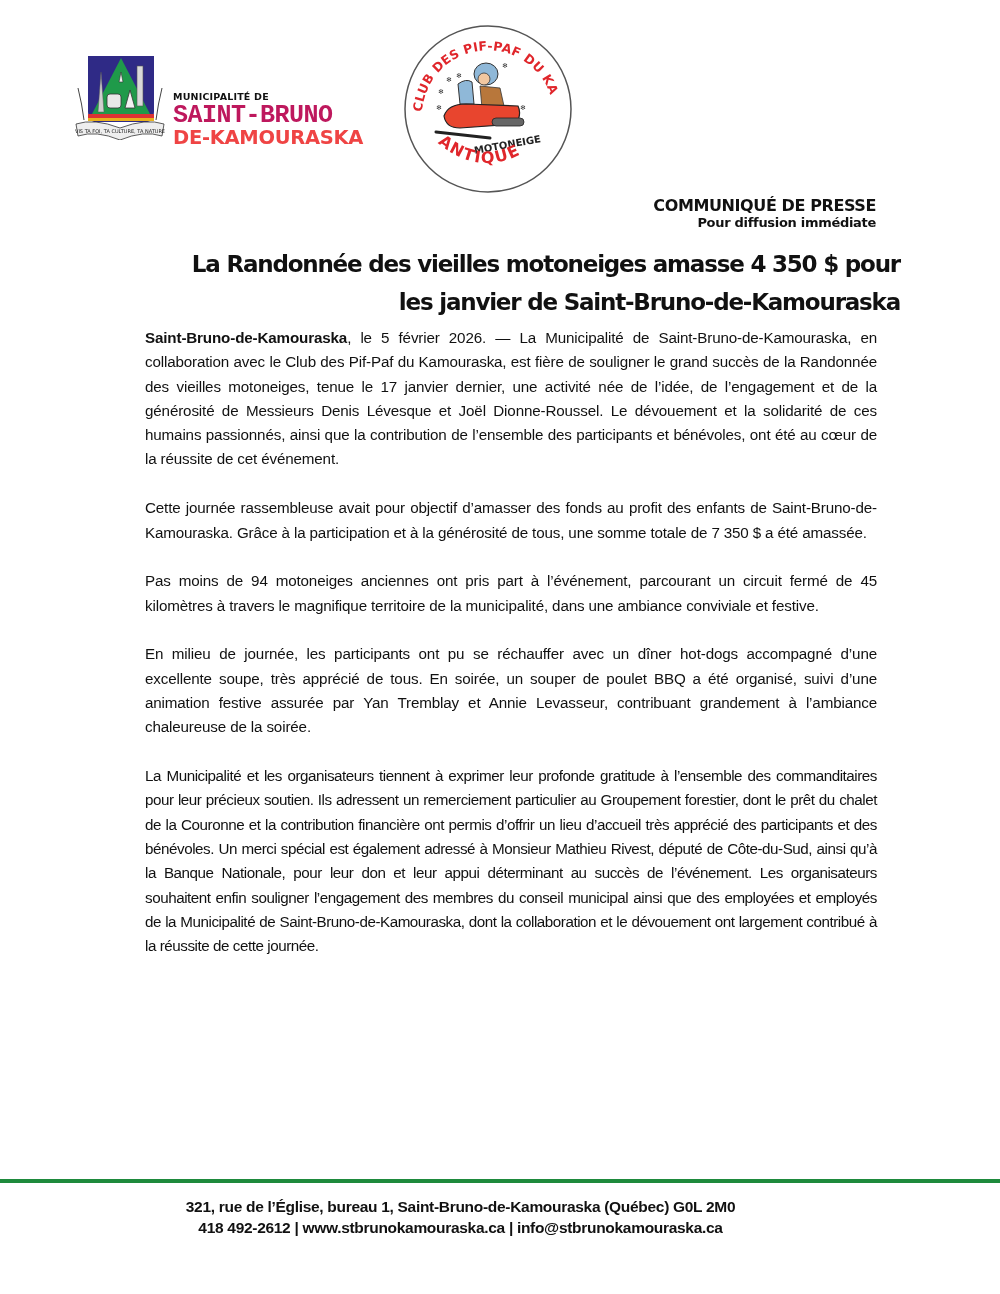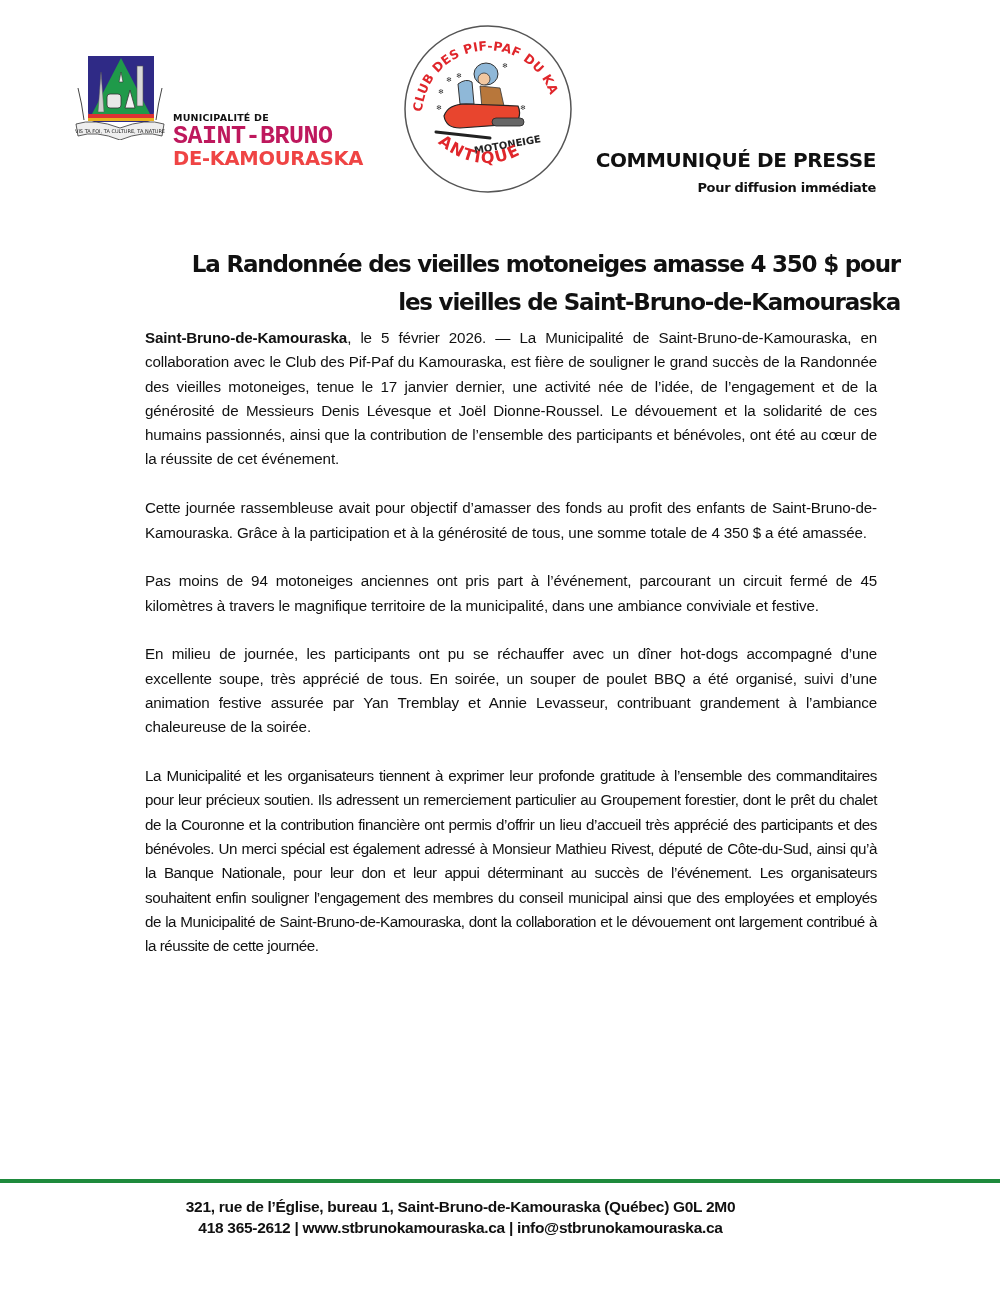--- a/index.html
+++ b/index.html
@@ -1,28 +1,28 @@
 <!DOCTYPE html>
 <html><head>
 <meta charset="utf-8">
 <style>
   html, body { margin: 0; padding: 0; background: #ffffff; }
   body { width: 1000px; height: 1294px; position: relative; overflow: hidden; font-family: "Liberation Sans", sans-serif; color: #111; }
 
   .crest { position: absolute; left: 74px; top: 54px; width: 92px; height: 86px; }
   .muni-text { position: absolute; left: 173px; top: 91px; }
-  .muni-small { font-family: "DejaVu Sans", sans-serif; font-size: 9.5px; font-weight: bold; letter-spacing: 0.2px; color: #111; margin-top: 21px; }
+  .muni-small { font-family: "DejaVu Sans", sans-serif; font-size: 9.5px; font-weight: bold; letter-spacing: 0.2px; color: #111; }
   .muni-big { font-family: Liberation Mono, monospace; font-size: 25px; font-weight: bold; line-height: 24px; letter-spacing: -0.5px; color: #be185d; margin-top: 2px; }
   .muni-mid { font-family: "DejaVu Sans", sans-serif; font-size: 19.5px; font-weight: bold; line-height: 20px; letter-spacing: -0.3px; color: #ef4444; }
 
   .club-logo { position: absolute; left: 400px; top: 24px; width: 176px; height: 170px; }
 
   .press-block { position: absolute; right: 124px; top: 148px; text-align: right; }
-  .press-title { font-family: "DejaVu Sans", sans-serif; font-size: 20px; font-weight: bold; letter-spacing: -0.4px; }
-  .press-sub { font-family: "DejaVu Sans", sans-serif; font-size: 13px; font-weight: bold; letter-spacing: -0.3px; margin-top: 8px; }
+  .press-title { font-family: "DejaVu Sans", sans-serif; font-size: 16px; font-weight: bold; letter-spacing: -0.4px; margin-top: 48px; }
+  .press-sub { font-family: "DejaVu Sans", sans-serif; font-size: 13px; font-weight: bold; letter-spacing: -0.3px; }
 
   .headline { position: absolute; left: 120px; width: 780px; top: 245px; text-align: right; font-family: "DejaVu Sans", sans-serif; font-weight: bold; font-size: 23px; line-height: 38px; letter-spacing: -1.2px; }
 
   .body { position: absolute; left: 145px; width: 732px; top: 326px; font-family: Liberation Sans, sans-serif; font-size: 15.2px; line-height: 24.3px; letter-spacing: -0.15px; text-align: justify; }
   .body p { margin: 0 0 24.5px 0; }
   .body p.tight { letter-spacing: -0.45px; }
   .lead-bold { font-weight: bold; }
 
   .footer-line { position: absolute; left: 0; top: 1179px; width: 1000px; height: 4px; background: #1e8a3c; }
   .footer { position: absolute; left: 0; width: 921px; top: 1196px; text-align: center; font-family: "Liberation Sans", sans-serif; font-weight: bold; font-size: 15.5px; line-height: 21px; letter-spacing: -0.3px; color: #111; }
@@ -77,28 +77,28 @@
   </text>
 </svg>
 
 <div class="press-block">
   <div class="press-title">COMMUNIQUÉ DE PRESSE</div>
   <div class="press-sub">Pour diffusion immédiate</div>
 </div>
 
 <div class="headline">
   <div>La Randonnée des vieilles motoneiges amasse 4 350 $ pour</div>
-  <div>les vieilles de Saint-Bruno-de-Kamouraska</div>
+  <div>les janvier de Saint-Bruno-de-Kamouraska</div>
 </div>
 
 <div class="body">
   <p><span class="lead-bold">Saint-Bruno-de-Kamouraska</span><span>, le 5 février 2026. — La Municipalité de Saint-Bruno-de-Kamouraska, en collaboration avec le Club des Pif-Paf du Kamouraska, est fière de souligner le grand succès de la Randonnée des vieilles motoneiges, tenue le 17 janvier dernier, une activité née de l’idée, de l’engagement et de la générosité de Messieurs Denis Lévesque et Joël Dionne-Roussel. Le dévouement et la solidarité de ces humains passionnés, ainsi que la contribution de l’ensemble des participants et bénévoles, ont été au cœur de la réussite de cet événement.</span></p>
-  <p>Cette journée rassembleuse avait pour objectif d’amasser des fonds au profit des enfants de Saint-Bruno-de-Kamouraska. Grâce à la participation et à la générosité de tous, une somme totale de 4 350 $ a été amassée.</p>
+  <p>Cette journée rassembleuse avait pour objectif d’amasser des fonds au profit des enfants de Saint-Bruno-de-Kamouraska. Grâce à la participation et à la générosité de tous, une somme totale de 7 350 $ a été amassée.</p>
   <p>Pas moins de 94 motoneiges anciennes ont pris part à l’événement, parcourant un circuit fermé de 45 kilomètres à travers le magnifique territoire de la municipalité, dans une ambiance conviviale et festive.</p>
   <p>En milieu de journée, les participants ont pu se réchauffer avec un dîner hot-dogs accompagné d’une excellente soupe, très apprécié de tous. En soirée, un souper de poulet BBQ a été organisé, suivi d’une animation festive assurée par Yan Tremblay et Annie Levasseur, contribuant grandement à l’ambiance chaleureuse de la soirée.</p>
   <p class="tight">La Municipalité et les organisateurs tiennent à exprimer leur profonde gratitude à l’ensemble des commanditaires pour leur précieux soutien. Ils adressent un remerciement particulier au Groupement forestier, dont le prêt du chalet de la Couronne et la contribution financière ont permis d’offrir un lieu d’accueil très apprécié des participants et des bénévoles. Un merci spécial est également adressé à Monsieur Mathieu Rivest, député de Côte-du-Sud, ainsi qu’à la Banque Nationale, pour leur don et leur appui déterminant au succès de l’événement. Les organisateurs souhaitent enfin souligner l’engagement des membres du conseil municipal ainsi que des employées et employés de la Municipalité de Saint-Bruno-de-Kamouraska, dont la collaboration et le dévouement ont largement contribué à la réussite de cette journée.</p>
 </div>
 
 <div class="footer-line"></div>
 <div class="footer">
   <div>321, rue de l’Église, bureau 1, Saint-Bruno-de-Kamouraska (Québec)  G0L 2M0</div>
-  <div>418 365-2612 | www.stbrunokamouraska.ca | info@stbrunokamouraska.ca</div>
+  <div>418 492-2612 | www.stbrunokamouraska.ca | info@stbrunokamouraska.ca</div>
 </div>
 
 </body></html>

